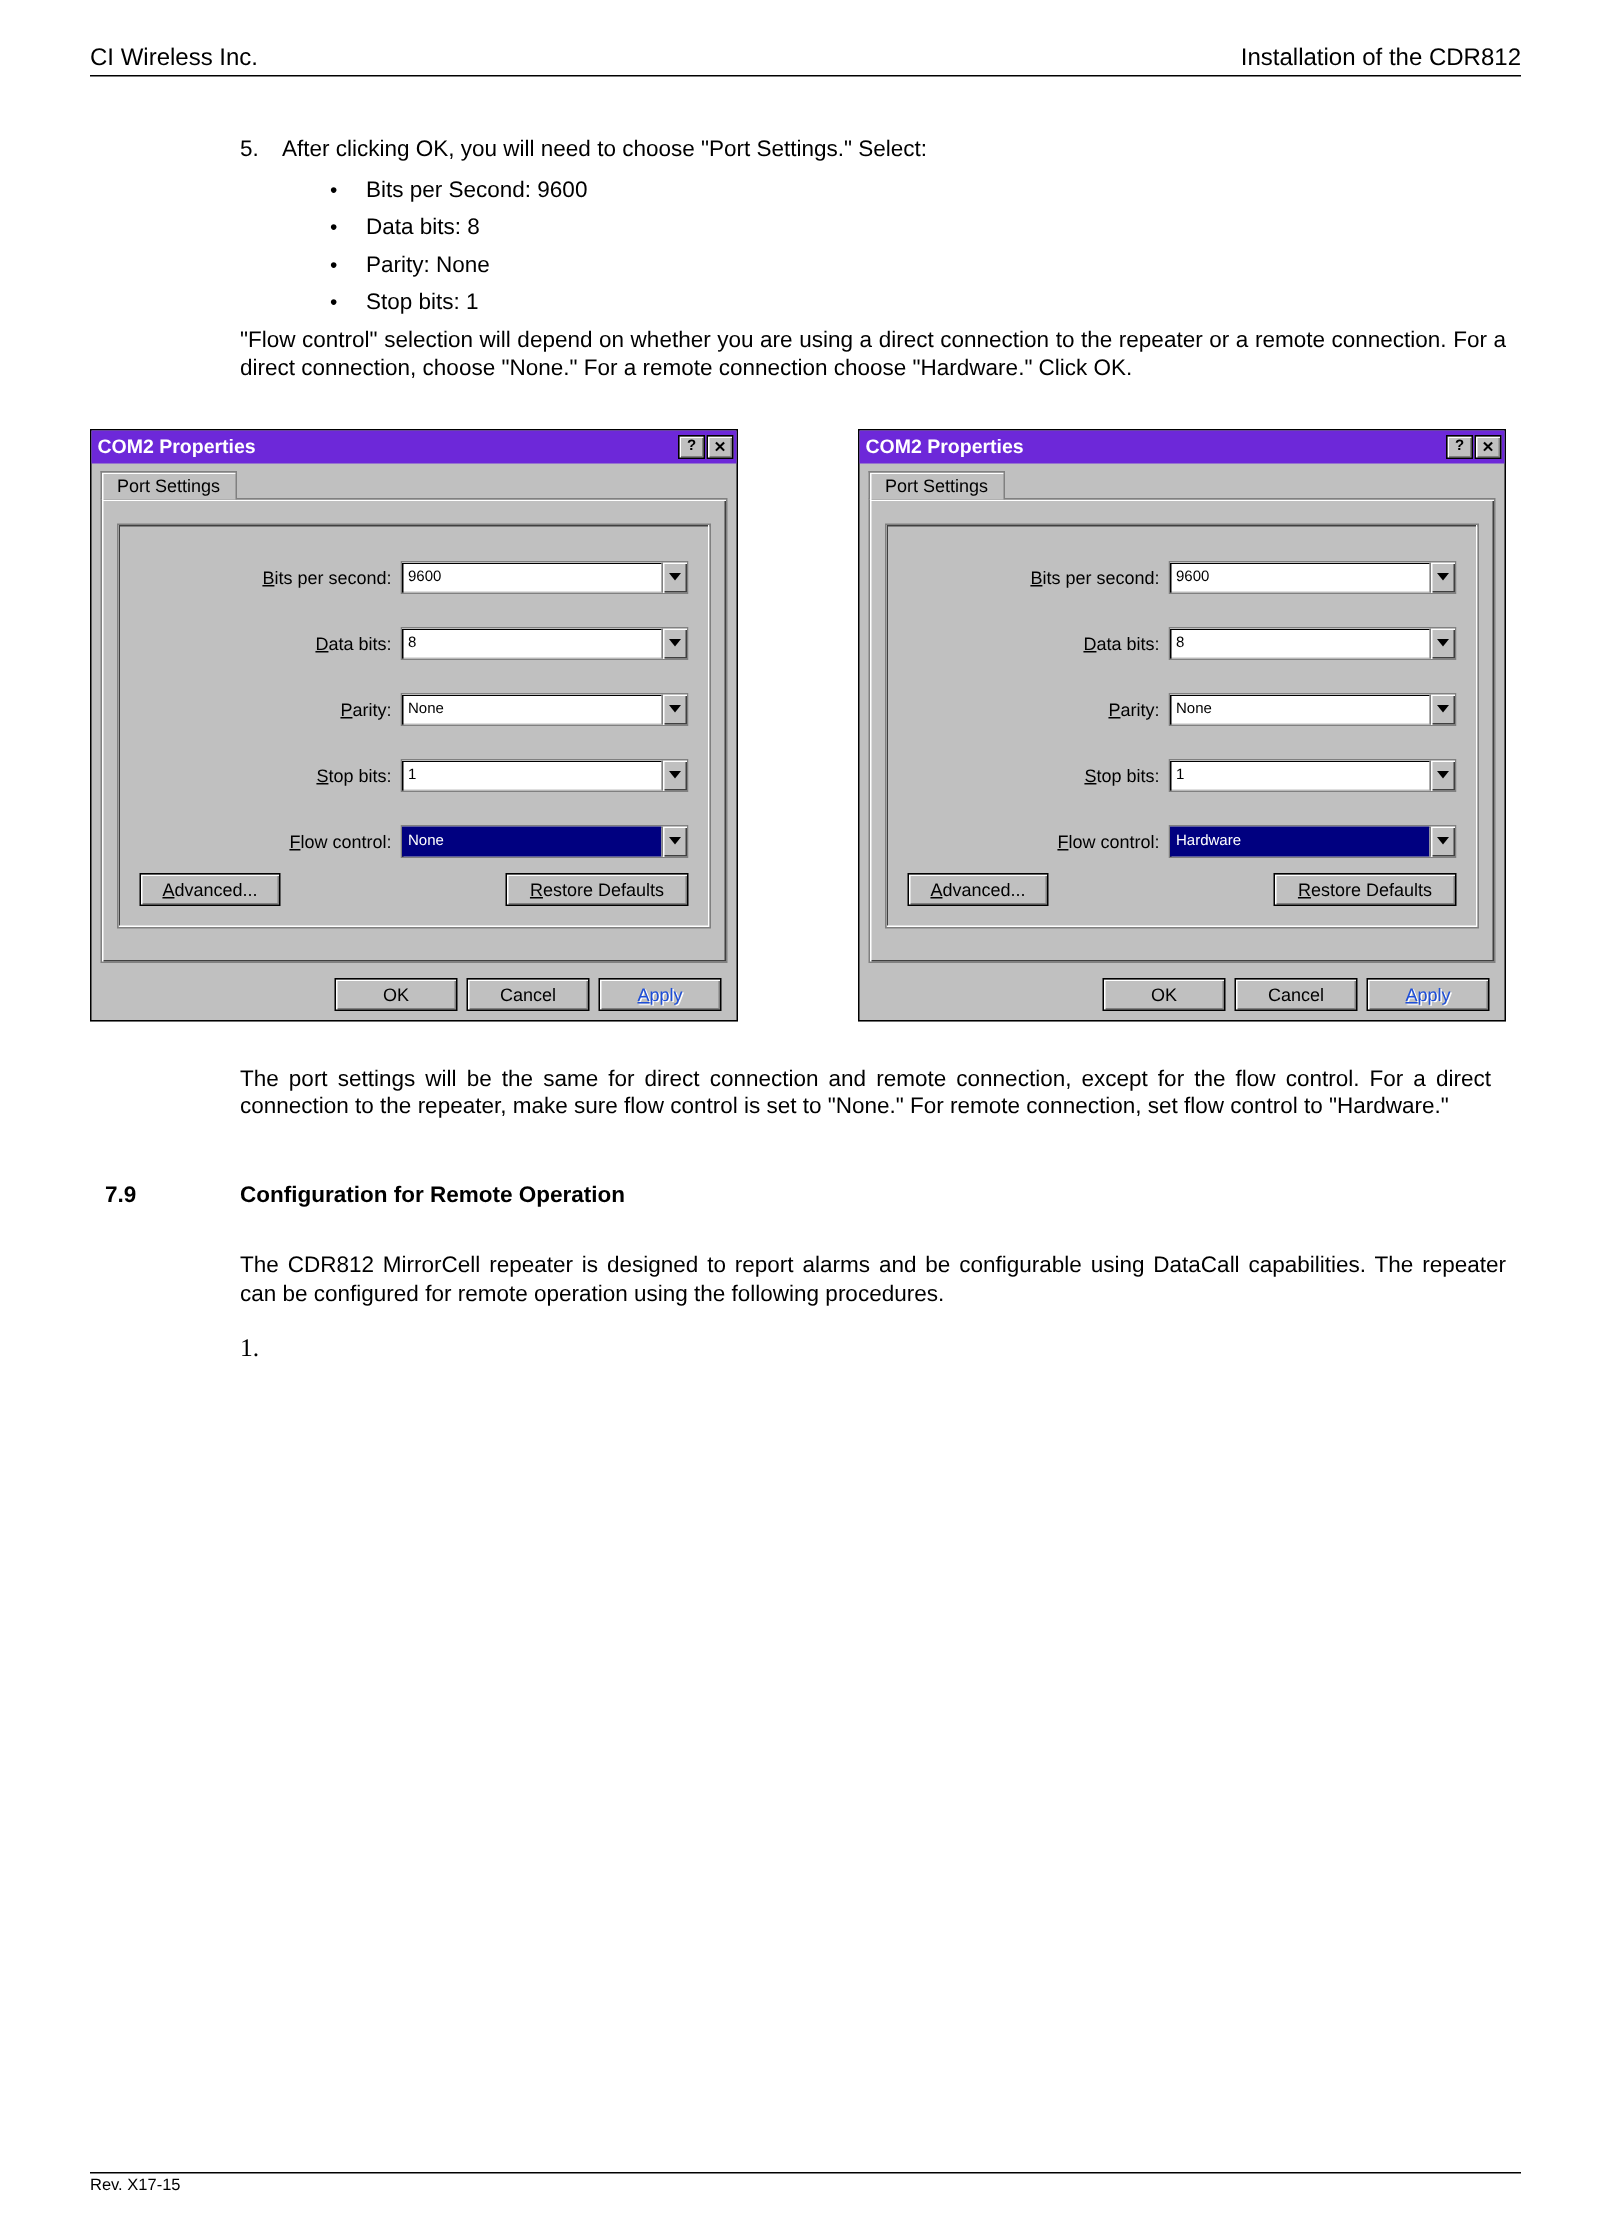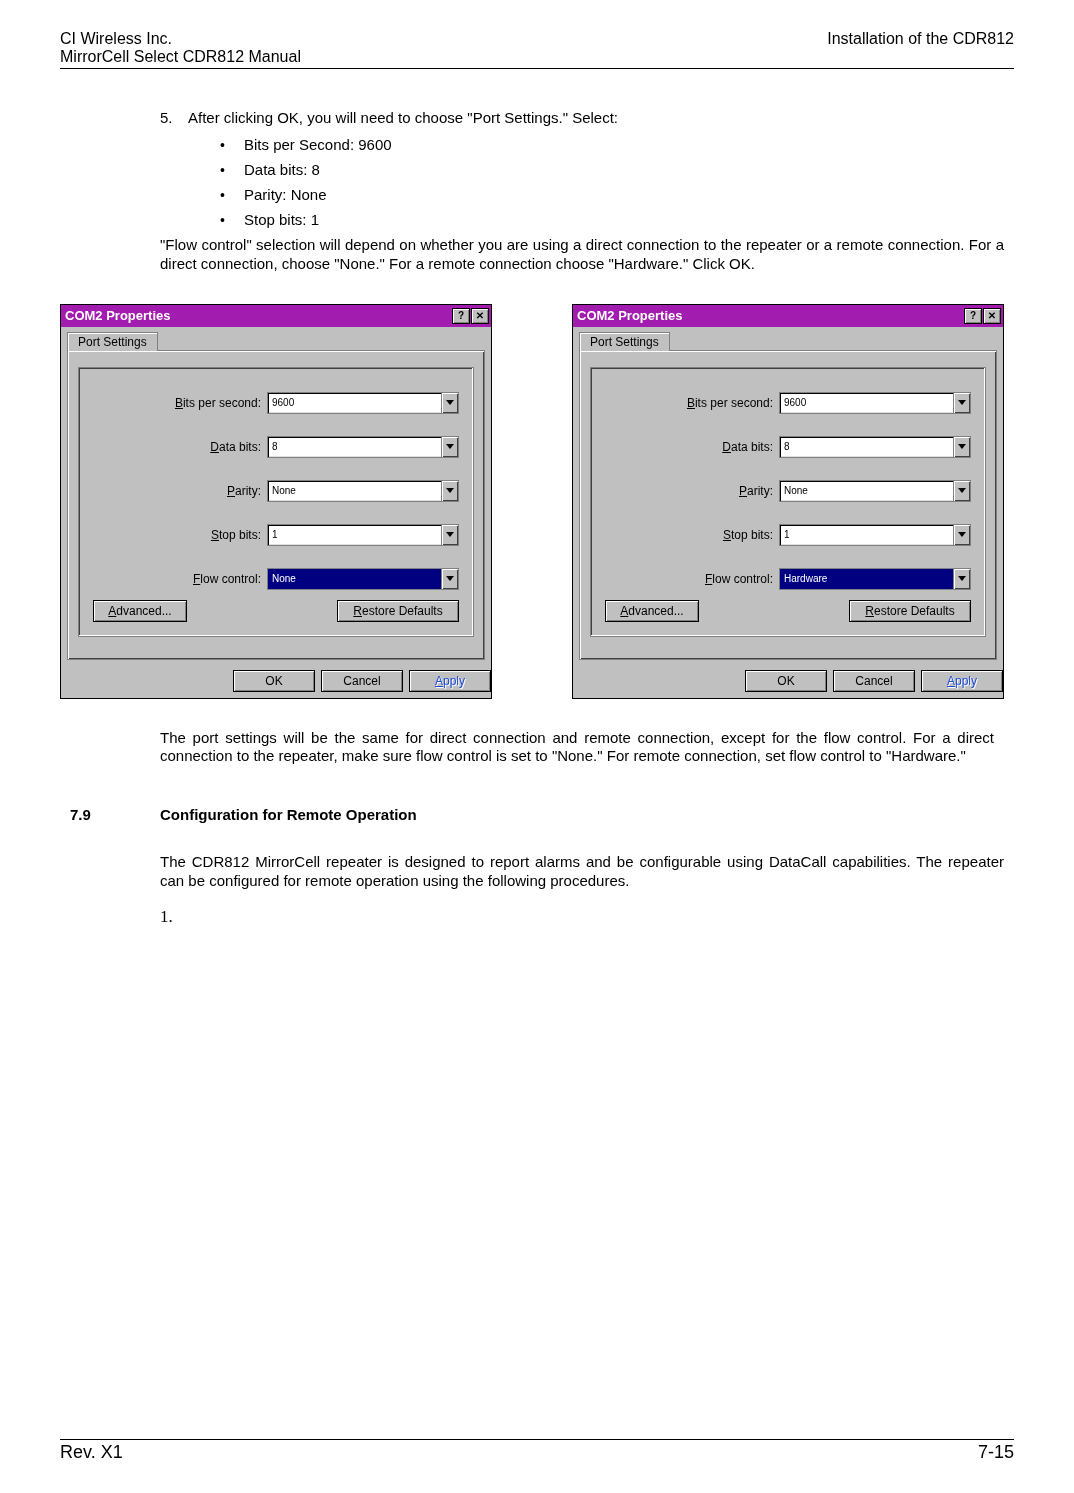--- a/index.html
+++ b/index.html
@@ -67,21 +67,21 @@
   }
   .dlg-wrap { display:flex; flex-direction:column; }
   .dlg {
     width: 430px;
     border: 1px solid #000;
     background: #c0c0c0;
     font-family: "MS Sans Serif", Tahoma, sans-serif;
     font-size: 12px;
   }
   .titlebar {
-    background: #a21caf;
+    background: #6d28d9;
     color: #fff;
     display: flex;
     align-items: center;
     justify-content: space-between;
     padding: 1px 2px 1px 4px;
     height: 20px;
     font-weight: bold;
     font-size: 13px;
   }
   .titlebar-btns { display:flex; gap:0; }
@@ -173,21 +173,21 @@
     font-size:12px;
     text-align:center;
     min-width:92px;
   }
   .btn-disabled { color:#1d4ed8; text-shadow:1px 1px 0 #fff; }
   .btn-row { display:flex; justify-content:space-between; }
   .dlg-buttons {
     display:flex;
     justify-content:flex-end;
     gap:6px;
-    padding:4px 0 6px 6px;
+    padding:4px 10px 6px 6px;
   }
   .dlg-buttons .btn { min-width:80px; }
   .caption-block {
     padding-right: 10px;
     margin-bottom: 40px;
   }
   .caption-title { font-weight:bold; }
   .sec-head {
     display:flex;
     font-weight:bold;
@@ -196,36 +196,31 @@
   }
   .sec-num { width: 90px; }
   .footer {
     position:absolute;
     bottom: 30px;
     left:60px; right:60px;
   }
   .footer .hr { margin-bottom:2px; }
   .footer-row {
     display:flex;
-    justify-content:space-between;
-    font-size:18px;
+    font-size:11px;
   }
 </style>
 </head>
 <body>
 
 <div class="page">
 
   <div class="header-row">
     <span>CI Wireless Inc.</span>
     <span>Installation of the CDR812</span>
-  </div>
-  <div class="header-row">
-    <span>MirrorCell Select CDR812 Manual</span>
-    <span></span>
   </div>
   <hr class="hr">
 
   <div class="content">
 
     <div class="list-row">
       <span class="num">5.</span>
       <span>After clicking OK, you will need to choose "Port Settings." Select:</span>
     </div>
 

